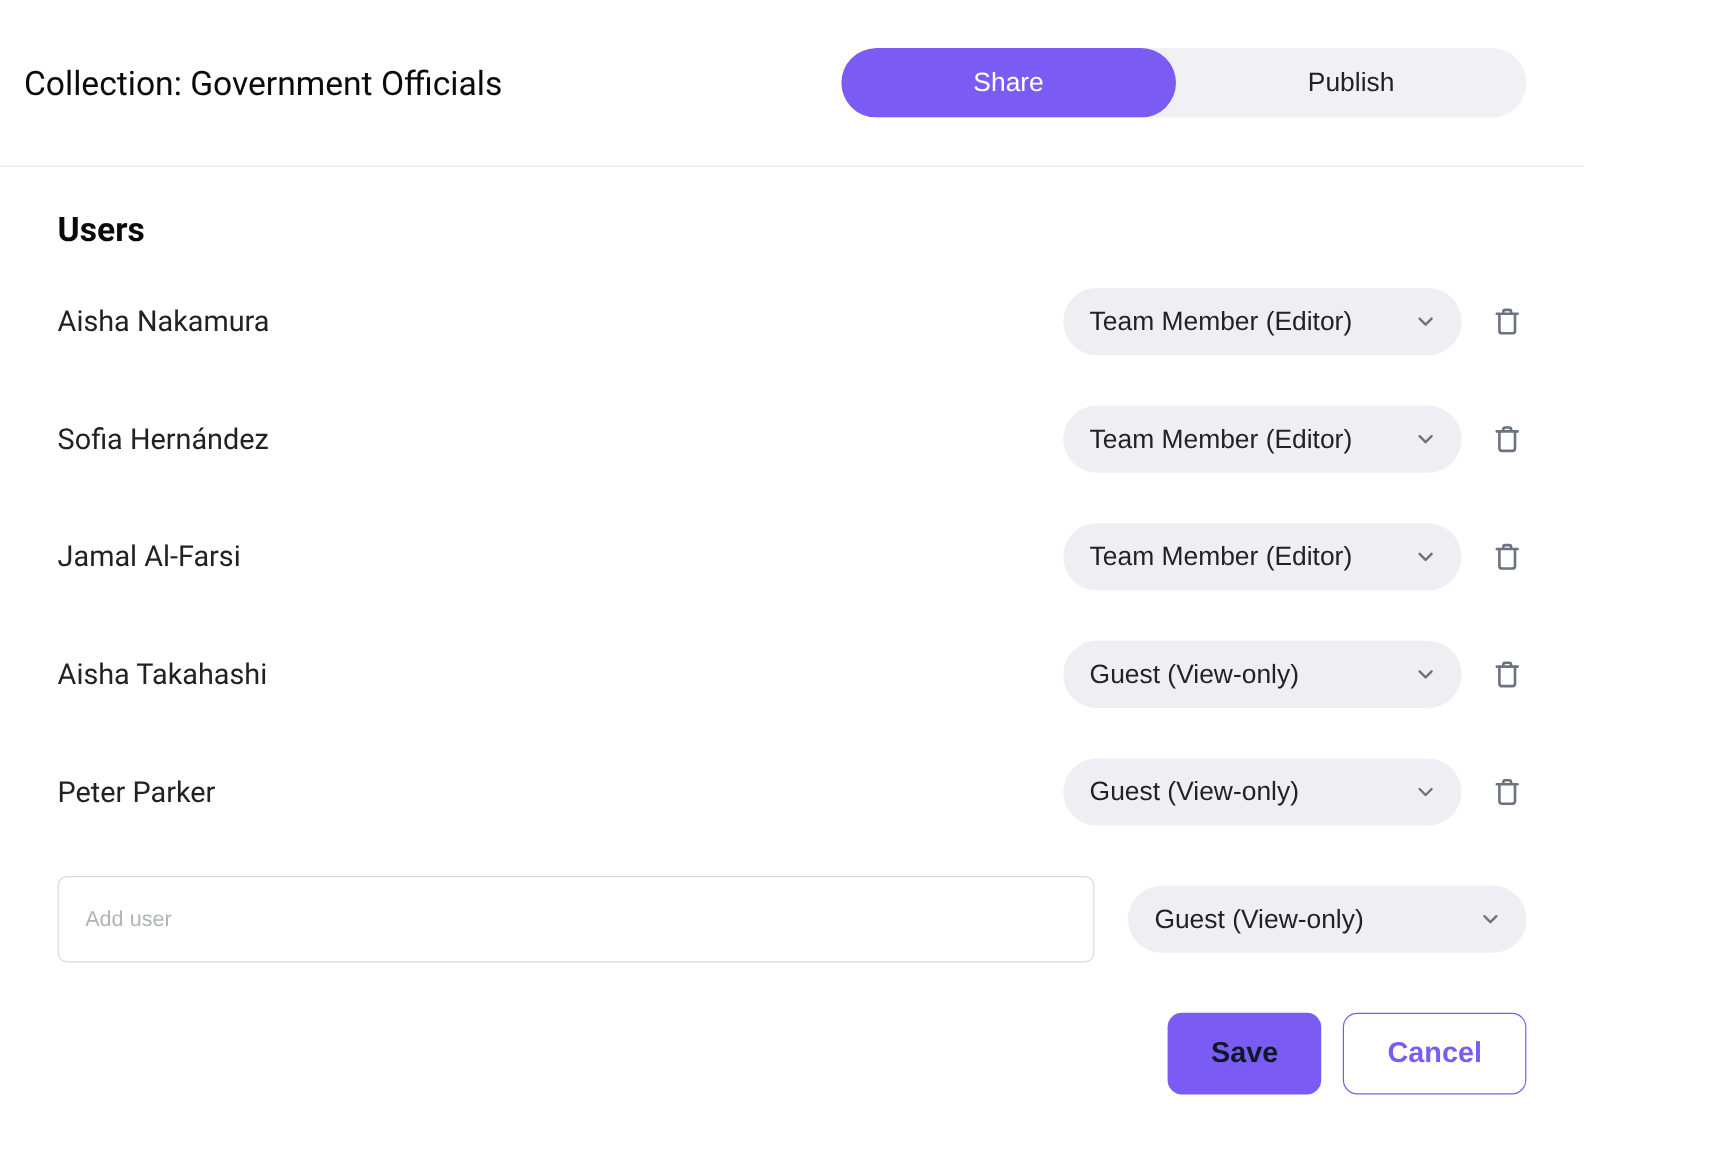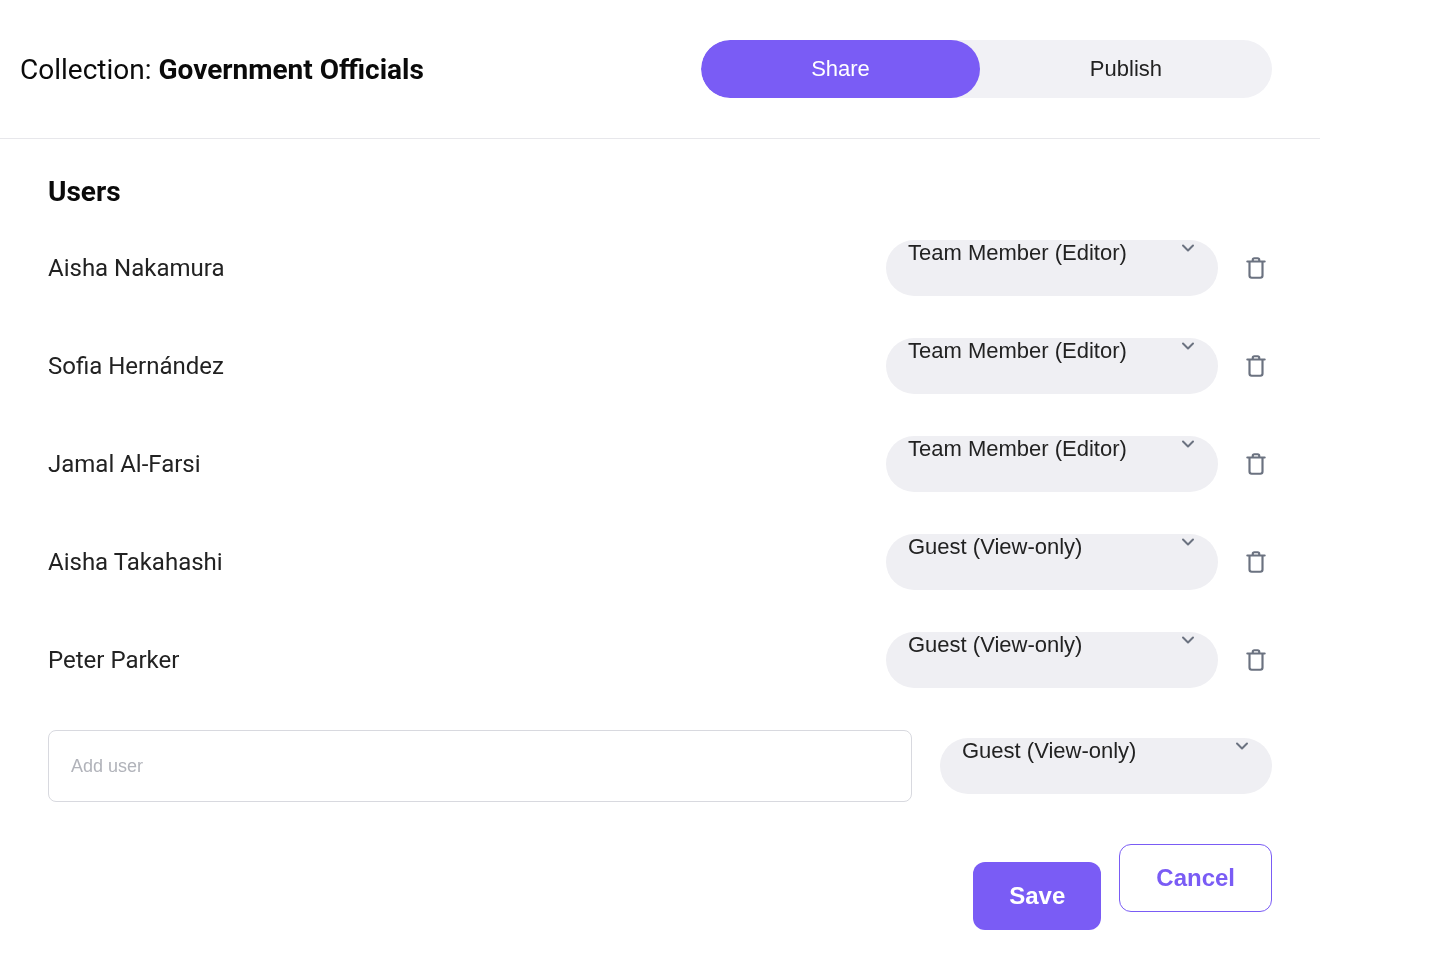--- a/index.html
+++ b/index.html
@@ -14,21 +14,21 @@
       align-items: center;
       justify-content: space-between;
       padding: 40px 48px 40px 20px;
       border-bottom: 1px solid #e7e7eb;
     }
     .title {
       font-size: 28px;
       font-weight: 400;
       color: #0a0a0a;
     }
-    .title strong { font-weight: 700; }
+    .title strong { font-weight: 400; }
     .segmented {
       display: flex;
       background: #f1f1f5;
       border-radius: 9999px;
       overflow: hidden;
       height: 58px;
     }
     .segmented button {
       border: none;
       background: transparent;
@@ -53,21 +53,21 @@
       display: flex;
       align-items: center;
       justify-content: space-between;
       margin-bottom: 42px;
     }
     .user-row:last-of-type { margin-bottom: 28px; }
     .user-name { font-size: 24px; color: #222; }
     .row-right { display: flex; align-items: center; gap: 22px; }
     .role-select {
       display: flex;
-      align-items: flex-start;
+      align-items: center;
       justify-content: space-between;
       background: #efeff3;
       border-radius: 9999px;
       height: 56px;
       width: 332px;
       padding: 0 22px;
       font-size: 22px;
       color: #222;
       cursor: pointer;
       border: none;
@@ -112,23 +112,22 @@
     .btn {
       height: 68px;
       padding: 0 36px;
       border-radius: 12px;
       font-size: 24px;
       font-weight: 600;
       cursor: pointer;
     }
     .btn-primary {
       background: #7a5cf5;
-      color: #ffffff;
-      border: none;
-      margin-top: 18px;
+      color: #0f172a;
+      border: none;
     }
     .btn-secondary {
       background: #fff;
       color: #7a5cf5;
       border: 1.5px solid #7a5cf5;
     }
     svg { display: block; }
   </style>
 </head>
 <body>

